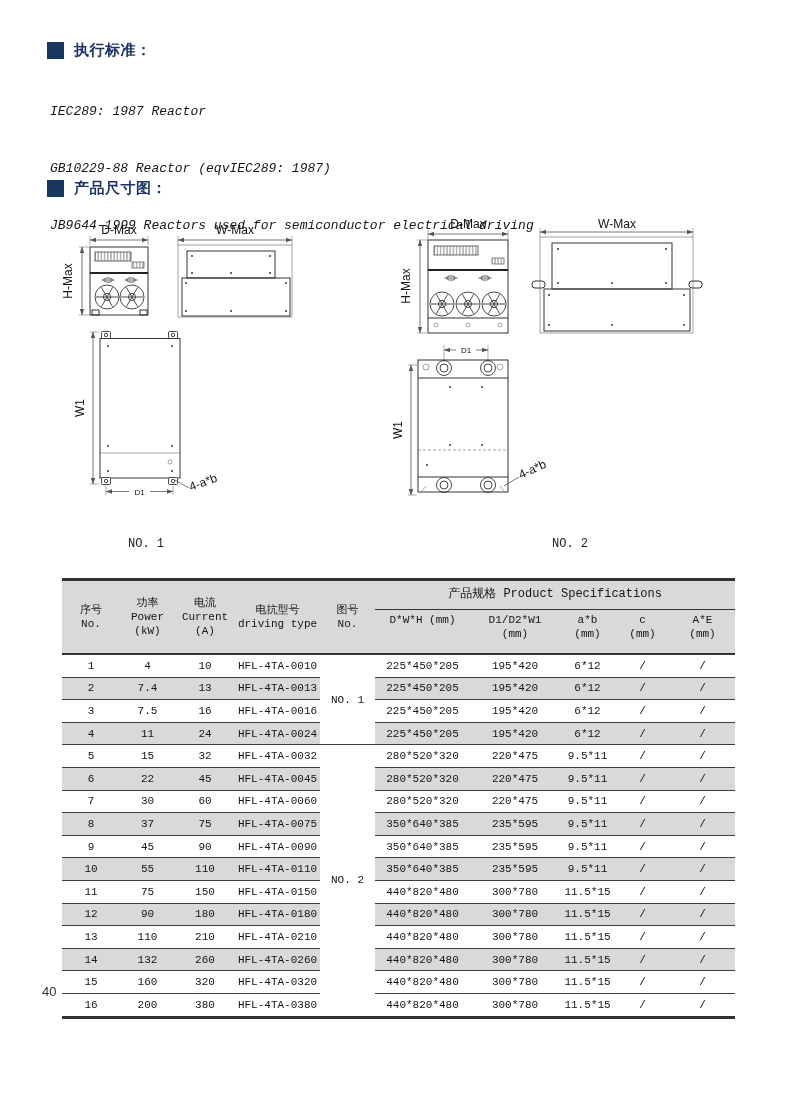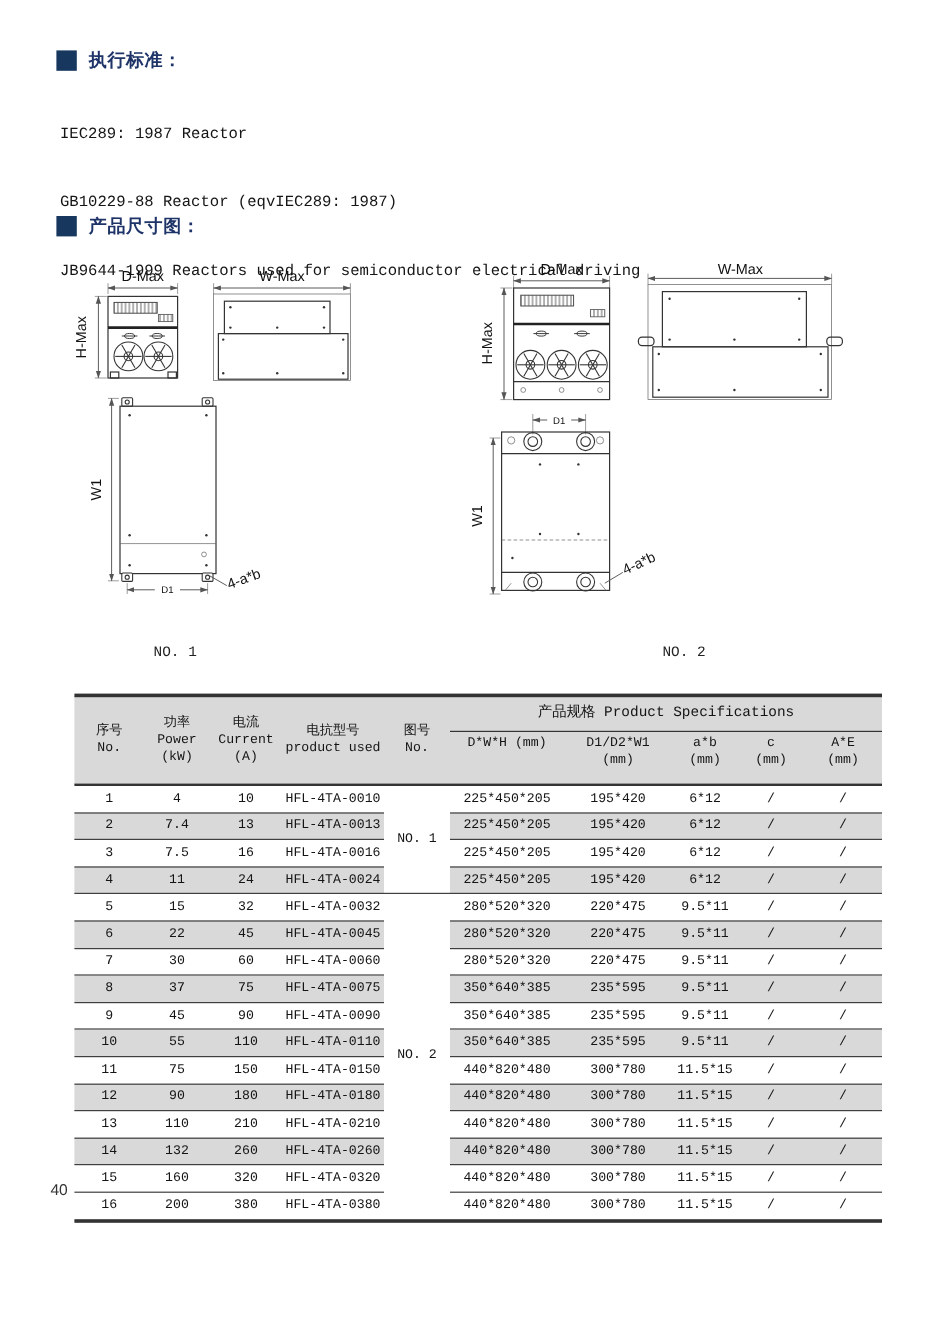--- a/index.html
+++ b/index.html
@@ -6,21 +6,21 @@
   .page{position:relative;width:790px;height:1117px;background:#ffffff;overflow:hidden;
         font-family:"Liberation Sans","DejaVu Sans",sans-serif;color:#111;}
 
   
   .section-head{position:absolute;left:47px;display:flex;align-items:center;gap:10px;}
   .section-head .sq{width:17px;height:17px;background:#17375e;flex:0 0 auto;}
   .section-head .ttl{font-size:15px;font-weight:bold;color:#1e3468;letter-spacing:.5px;font-family:Liberation Serif, serif;}
 
   .standards{position:absolute;left:50px;top:64px;
              font-family:"Liberation Mono","DejaVu Sans Mono",monospace;
-             font-size:13px;line-height:19px;color:#151515;white-space:pre;}
+             font-size:13px;line-height:19px;color:#151515;white-space:pre;font-style:italic;}
 
   
   svg.diagrams{position:absolute;left:55px;top:215px;}
   svg .ln{stroke:#333;stroke-width:1;fill:none;}
   svg .thin{stroke:#666;stroke-width:.6;fill:none;}
   svg .thick{stroke:#222;stroke-width:2.2;fill:none;}
   svg .dim{stroke:#555;stroke-width:.8;fill:none;}
   svg .ext{stroke:#777;stroke-width:.6;fill:none;}
   svg .dot{fill:#333;stroke:none;}
   svg text.dlabel{font:12px "Liberation Sans","DejaVu Sans",sans-serif;fill:#111;}
@@ -267,21 +267,21 @@
             <div>Power</div>
             <div>(kW)</div>
           </th>
           <th rowspan="2">
             <div>电流</div>
             <div>Current</div>
             <div>(A)</div>
           </th>
           <th rowspan="2">
             <div>电抗型号</div>
-            <div>product used</div>
+            <div>driving type</div>
           </th>
           <th rowspan="2">
             <div>图号</div>
             <div>No.</div>
           </th>
           <th colspan="5" class="spec-group">产品规格 Product Specifications</th>
         </tr>
         <tr class="subhead">
           <th>
             <div>D*W*H (mm)</div>

